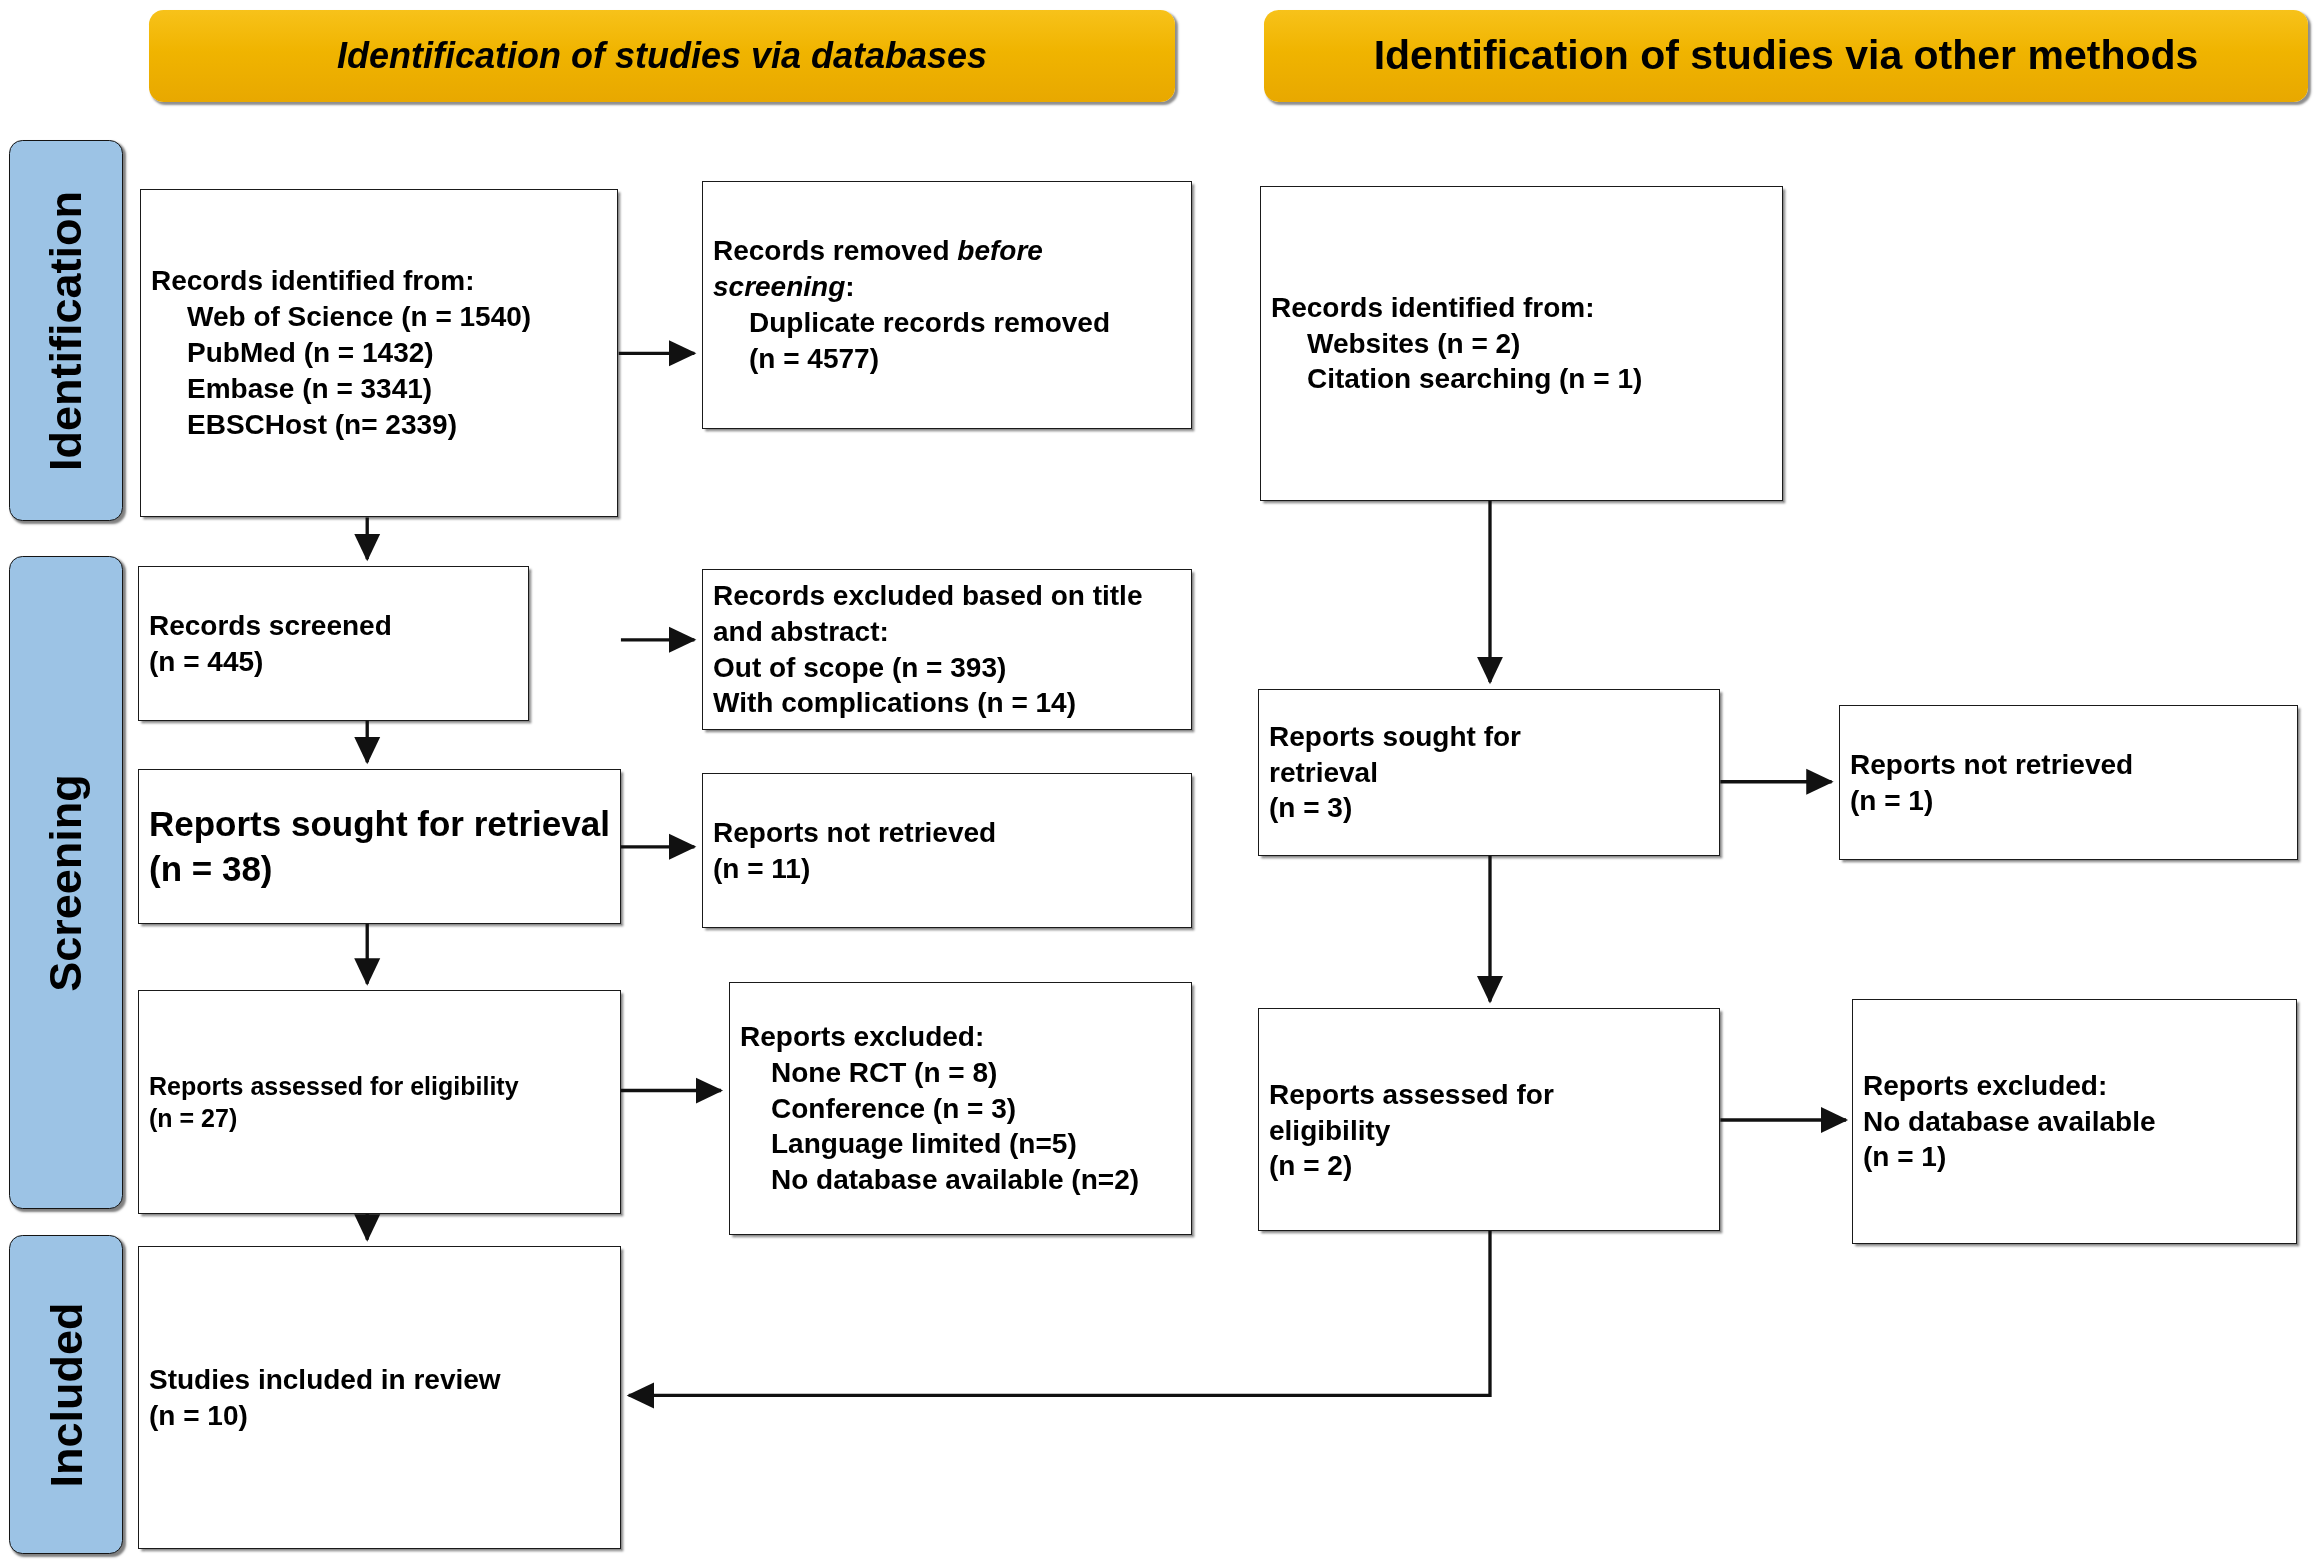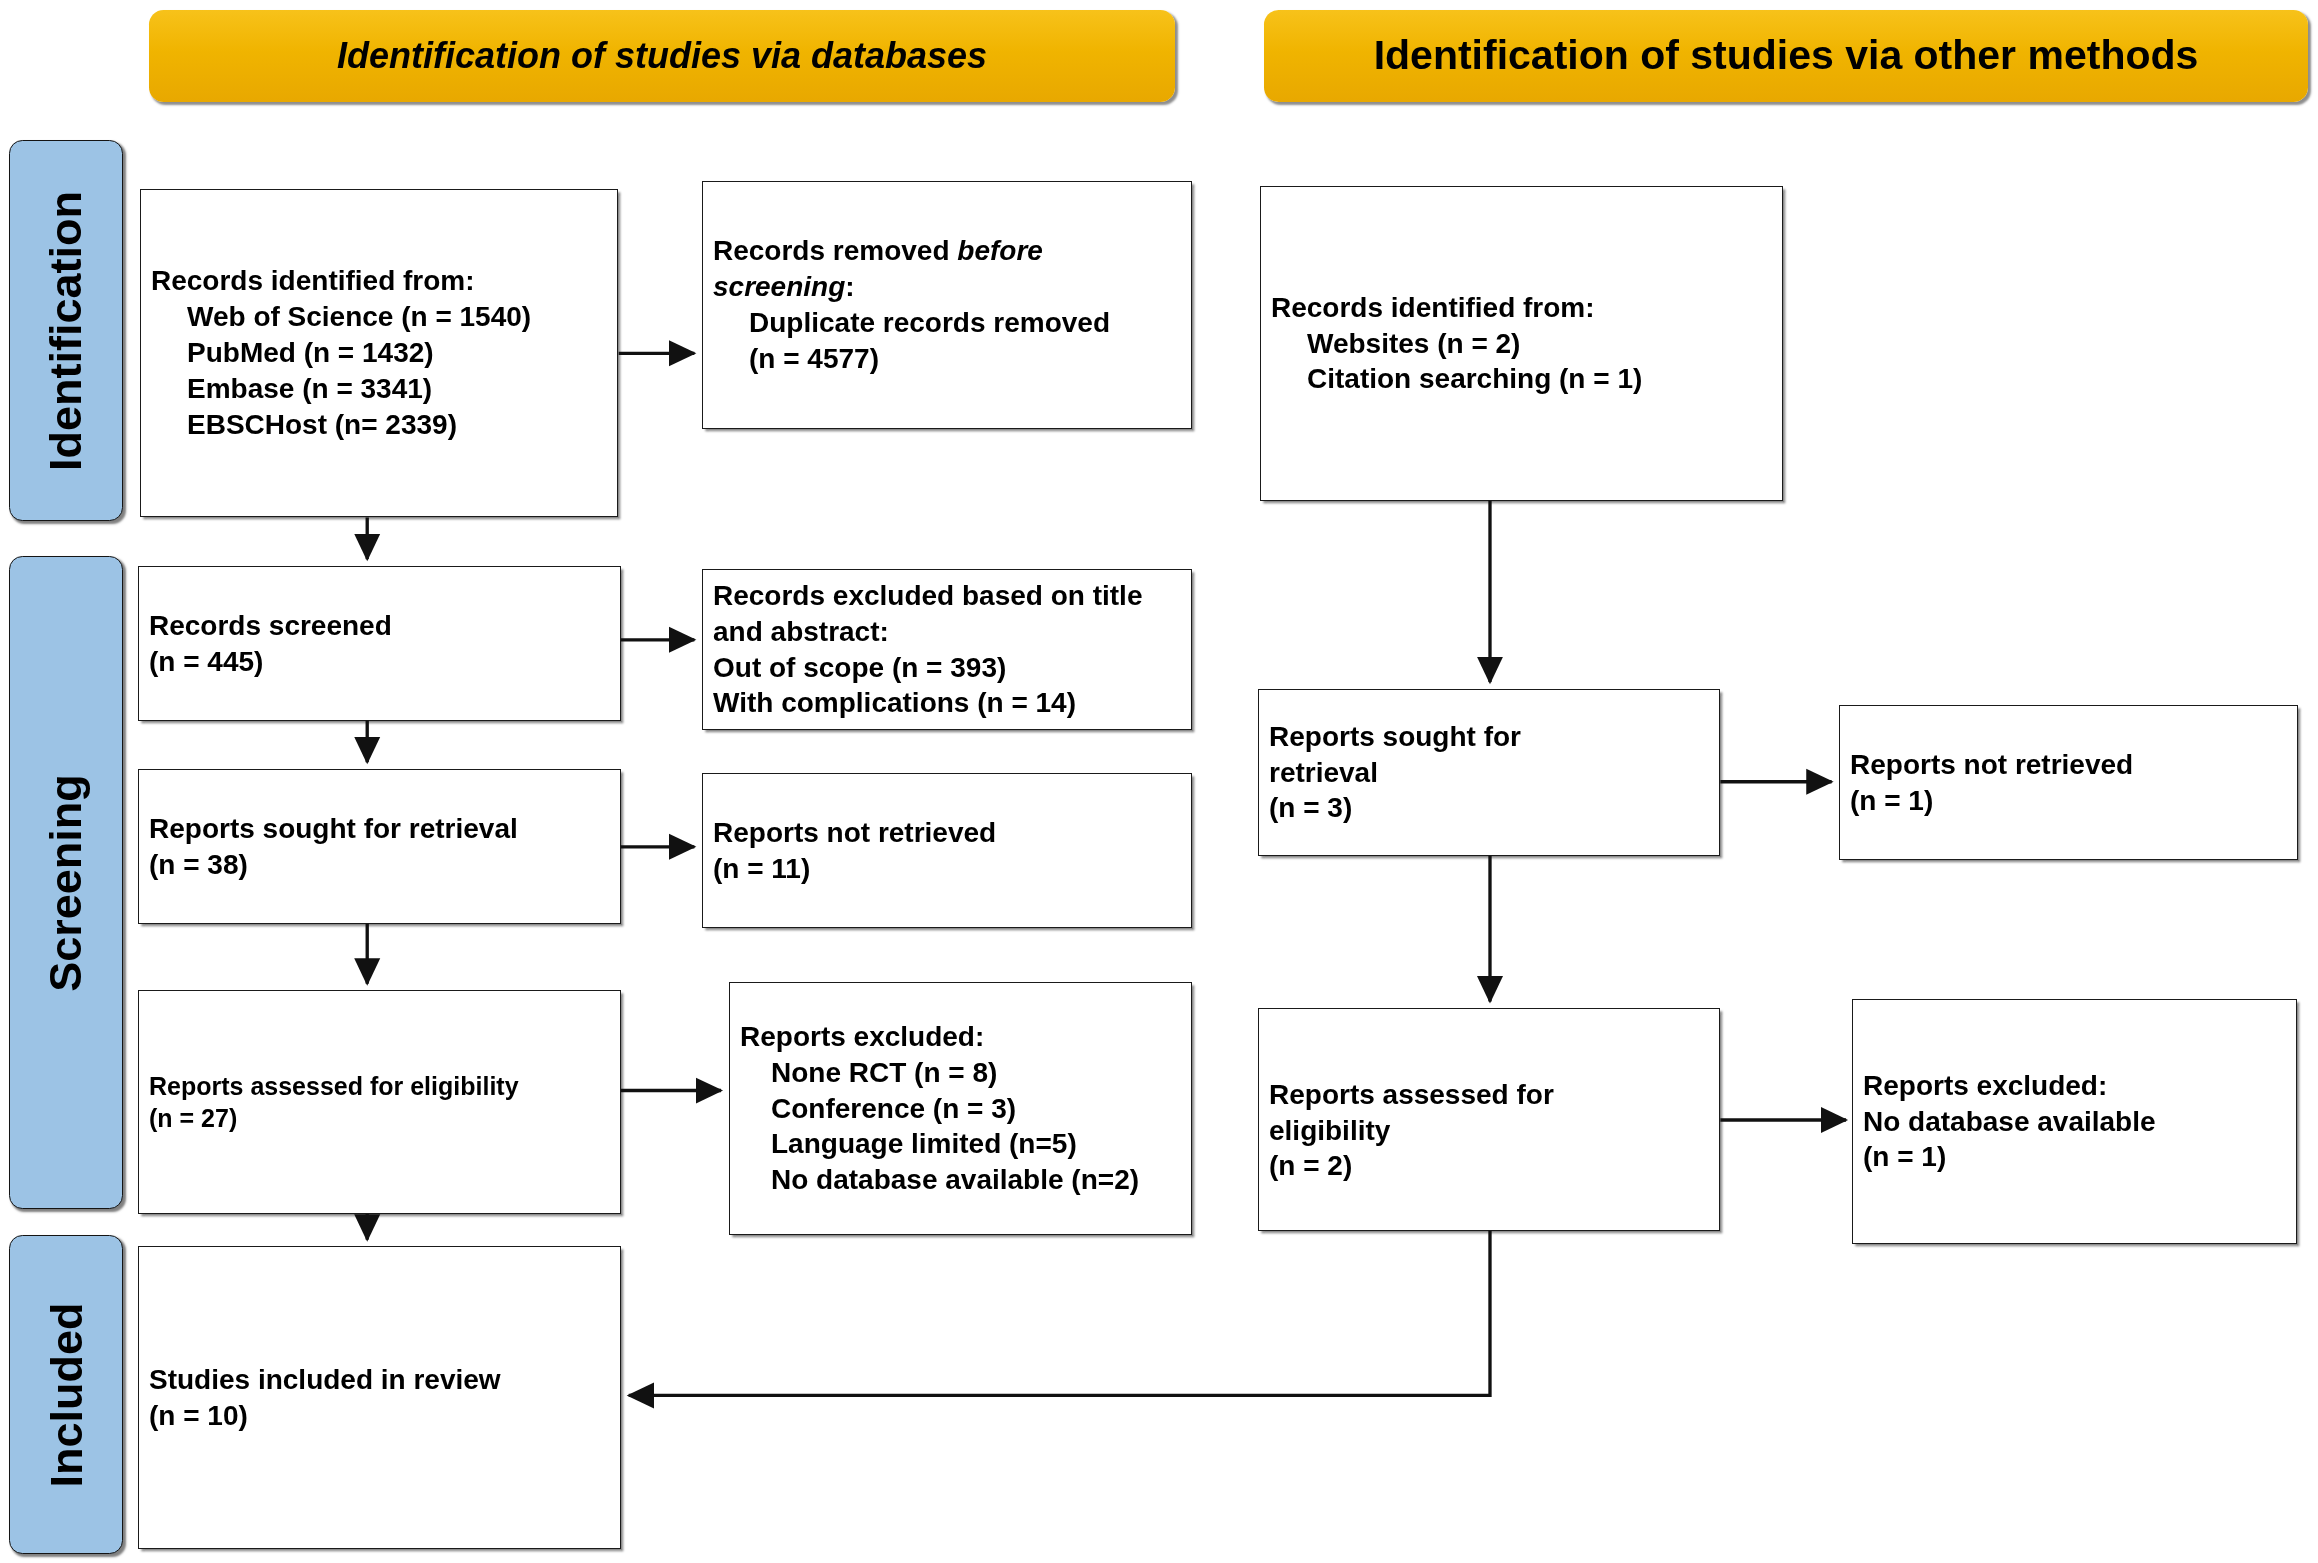--- a/index.html
+++ b/index.html
@@ -97,37 +97,37 @@
   </div>
 
   <div class="box" style="left:702px;top:181px;width:490px;height:248px;">
     <div class="txt" style="font-size:28px;">
       <span><span>Records removed </span><em>before screening</em><span>:</span></span>
       <span class="ind">Duplicate records removed</span>
       <span class="ind">(n = 4577)</span>
     </div>
   </div>
 
-  <div class="box" style="left:138px;top:566px;width:483px;height:155px;">
+  <div class="box" style="left:138px;top:566px;width:391px;height:155px;">
     <div class="txt" style="font-size:28px;">
       <span style="display:block;">Records screened</span>
       <span style="display:block;">(n = 445)</span>
     </div>
   </div>
 
   <div class="box" style="left:702px;top:569px;width:490px;height:161px;">
     <div class="txt" style="font-size:28px;">
       <span style="display:block;">Records excluded based on title and abstract:</span>
       <span style="display:block;">Out of scope (n = 393)</span>
       <span style="display:block;">With complications (n = 14)</span>
     </div>
   </div>
 
   <div class="box" style="left:138px;top:769px;width:483px;height:155px;">
-    <div class="txt" style="font-size:28px;">
+    <div class="txt" style="font-size:35px;">
       <span style="display:block;">Reports sought for retrieval</span>
       <span style="display:block;">(n = 38)</span>
     </div>
   </div>
 
   <div class="box" style="left:702px;top:773px;width:490px;height:155px;">
     <div class="txt" style="font-size:28px;">
       <span style="display:block;">Reports not retrieved</span>
       <span style="display:block;">(n = 11)</span>
     </div>

